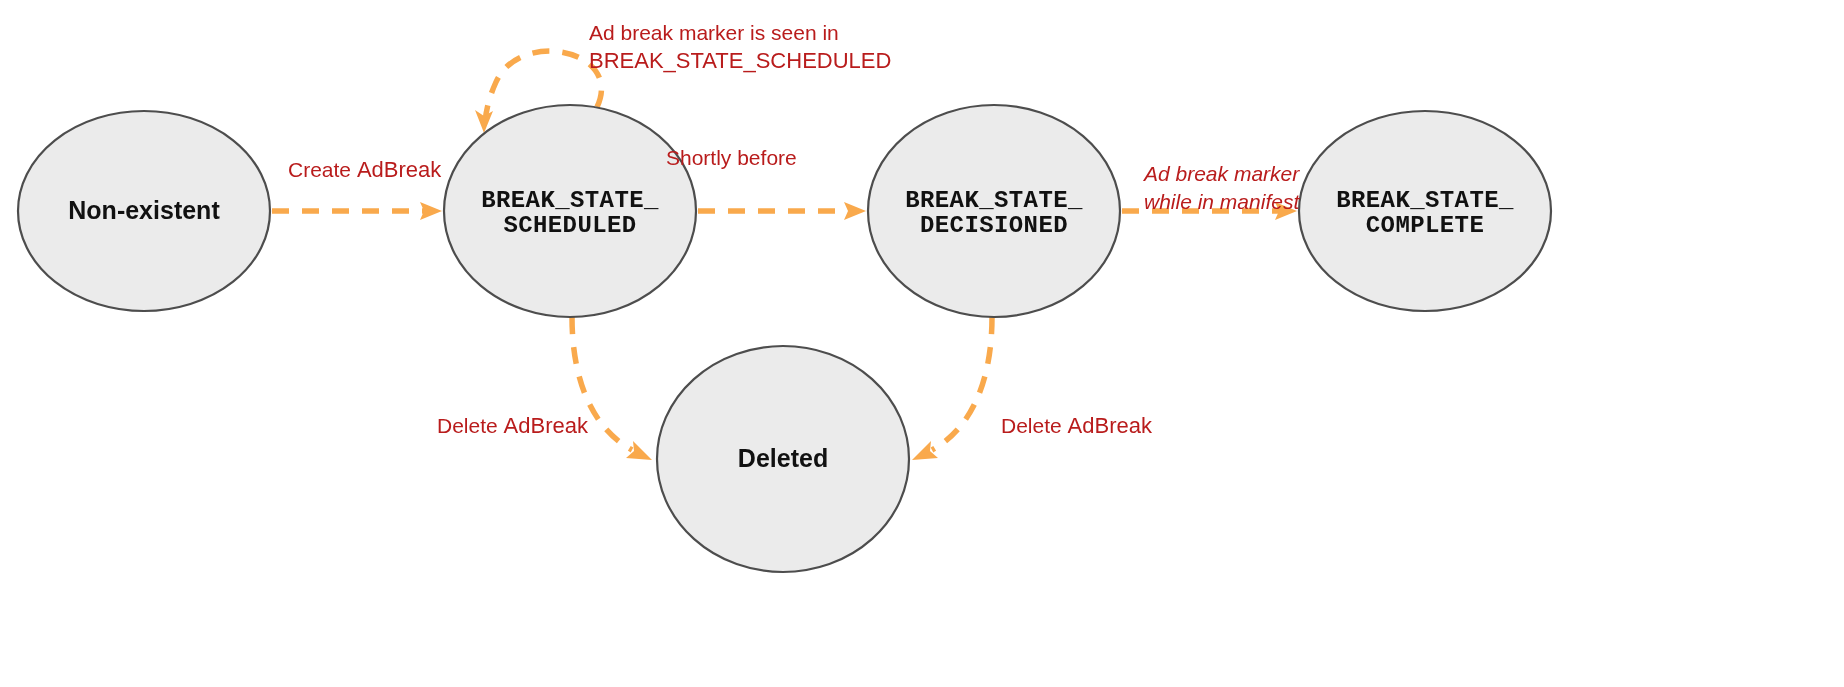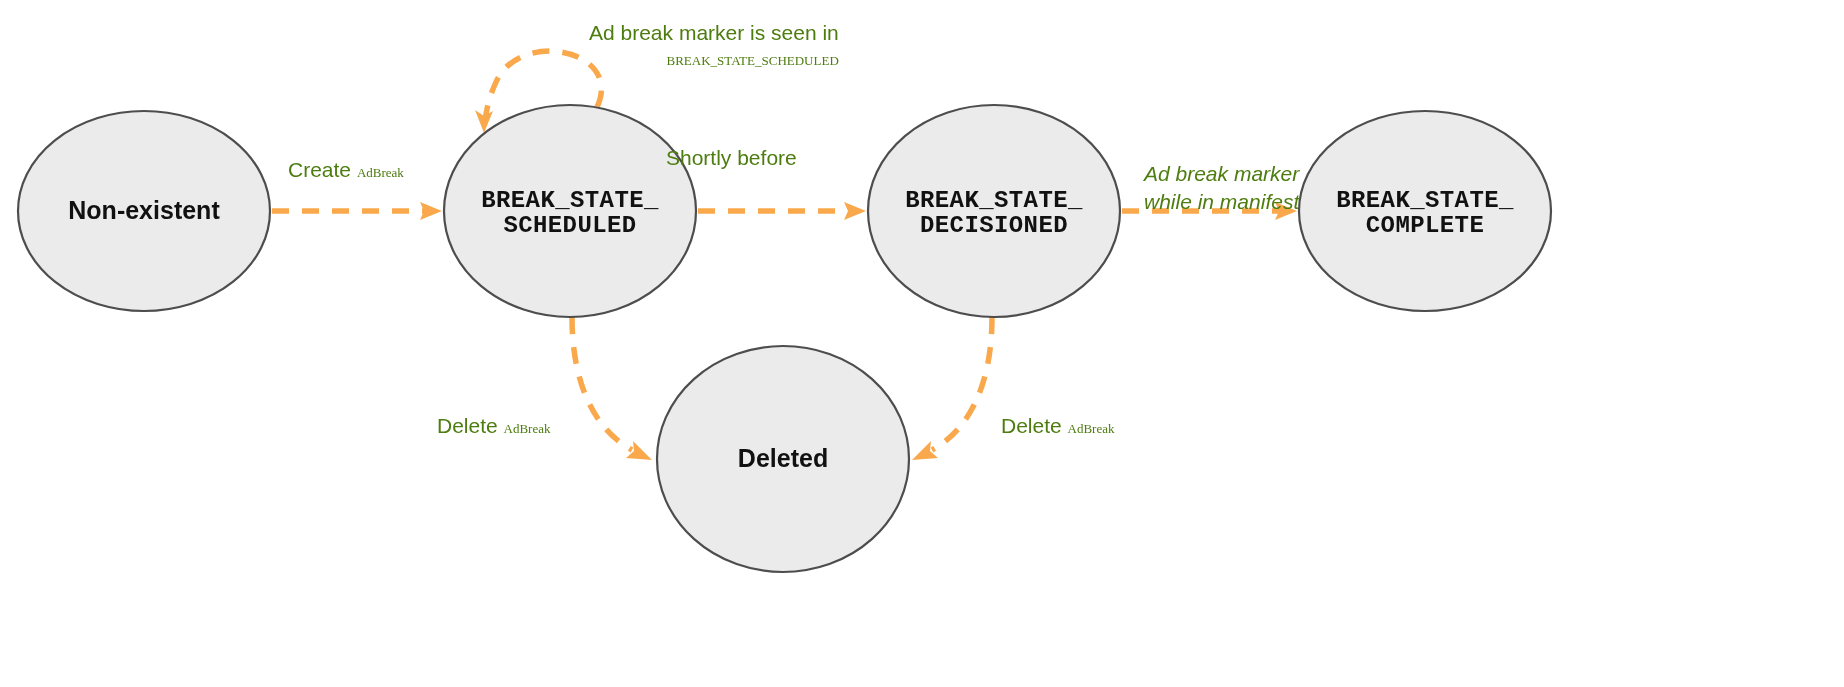--- a/index.html
+++ b/index.html
@@ -47,30 +47,29 @@
     stroke: #f9a94c;
     stroke-width: 5.5;
     stroke-dasharray: 17 13;
     stroke-linecap: butt;
   }
   .edge-arrow {
     fill: #f9a94c;
   }
   .edge-label-block {
     position: absolute;
-    color: #4d7c0f;
+    color: #b91c1c;
     font-family: "Liberation Sans", sans-serif;
     font-size: 21px;
     line-height: 28px;
     white-space: nowrap;
-    text-align: right;
   }
   .edge-label-block .mono-run {
-    font-family: Liberation Serif, serif;
-    font-size: 13px;
+    font-family: Liberation Sans, sans-serif;
+    font-size: 22px;
   }
 </style>
 </head>
 <body>
 
 <div id="diagram-root">
 
   <svg id="state-diagram" viewBox="0 0 1844 687">
 
     <g>

